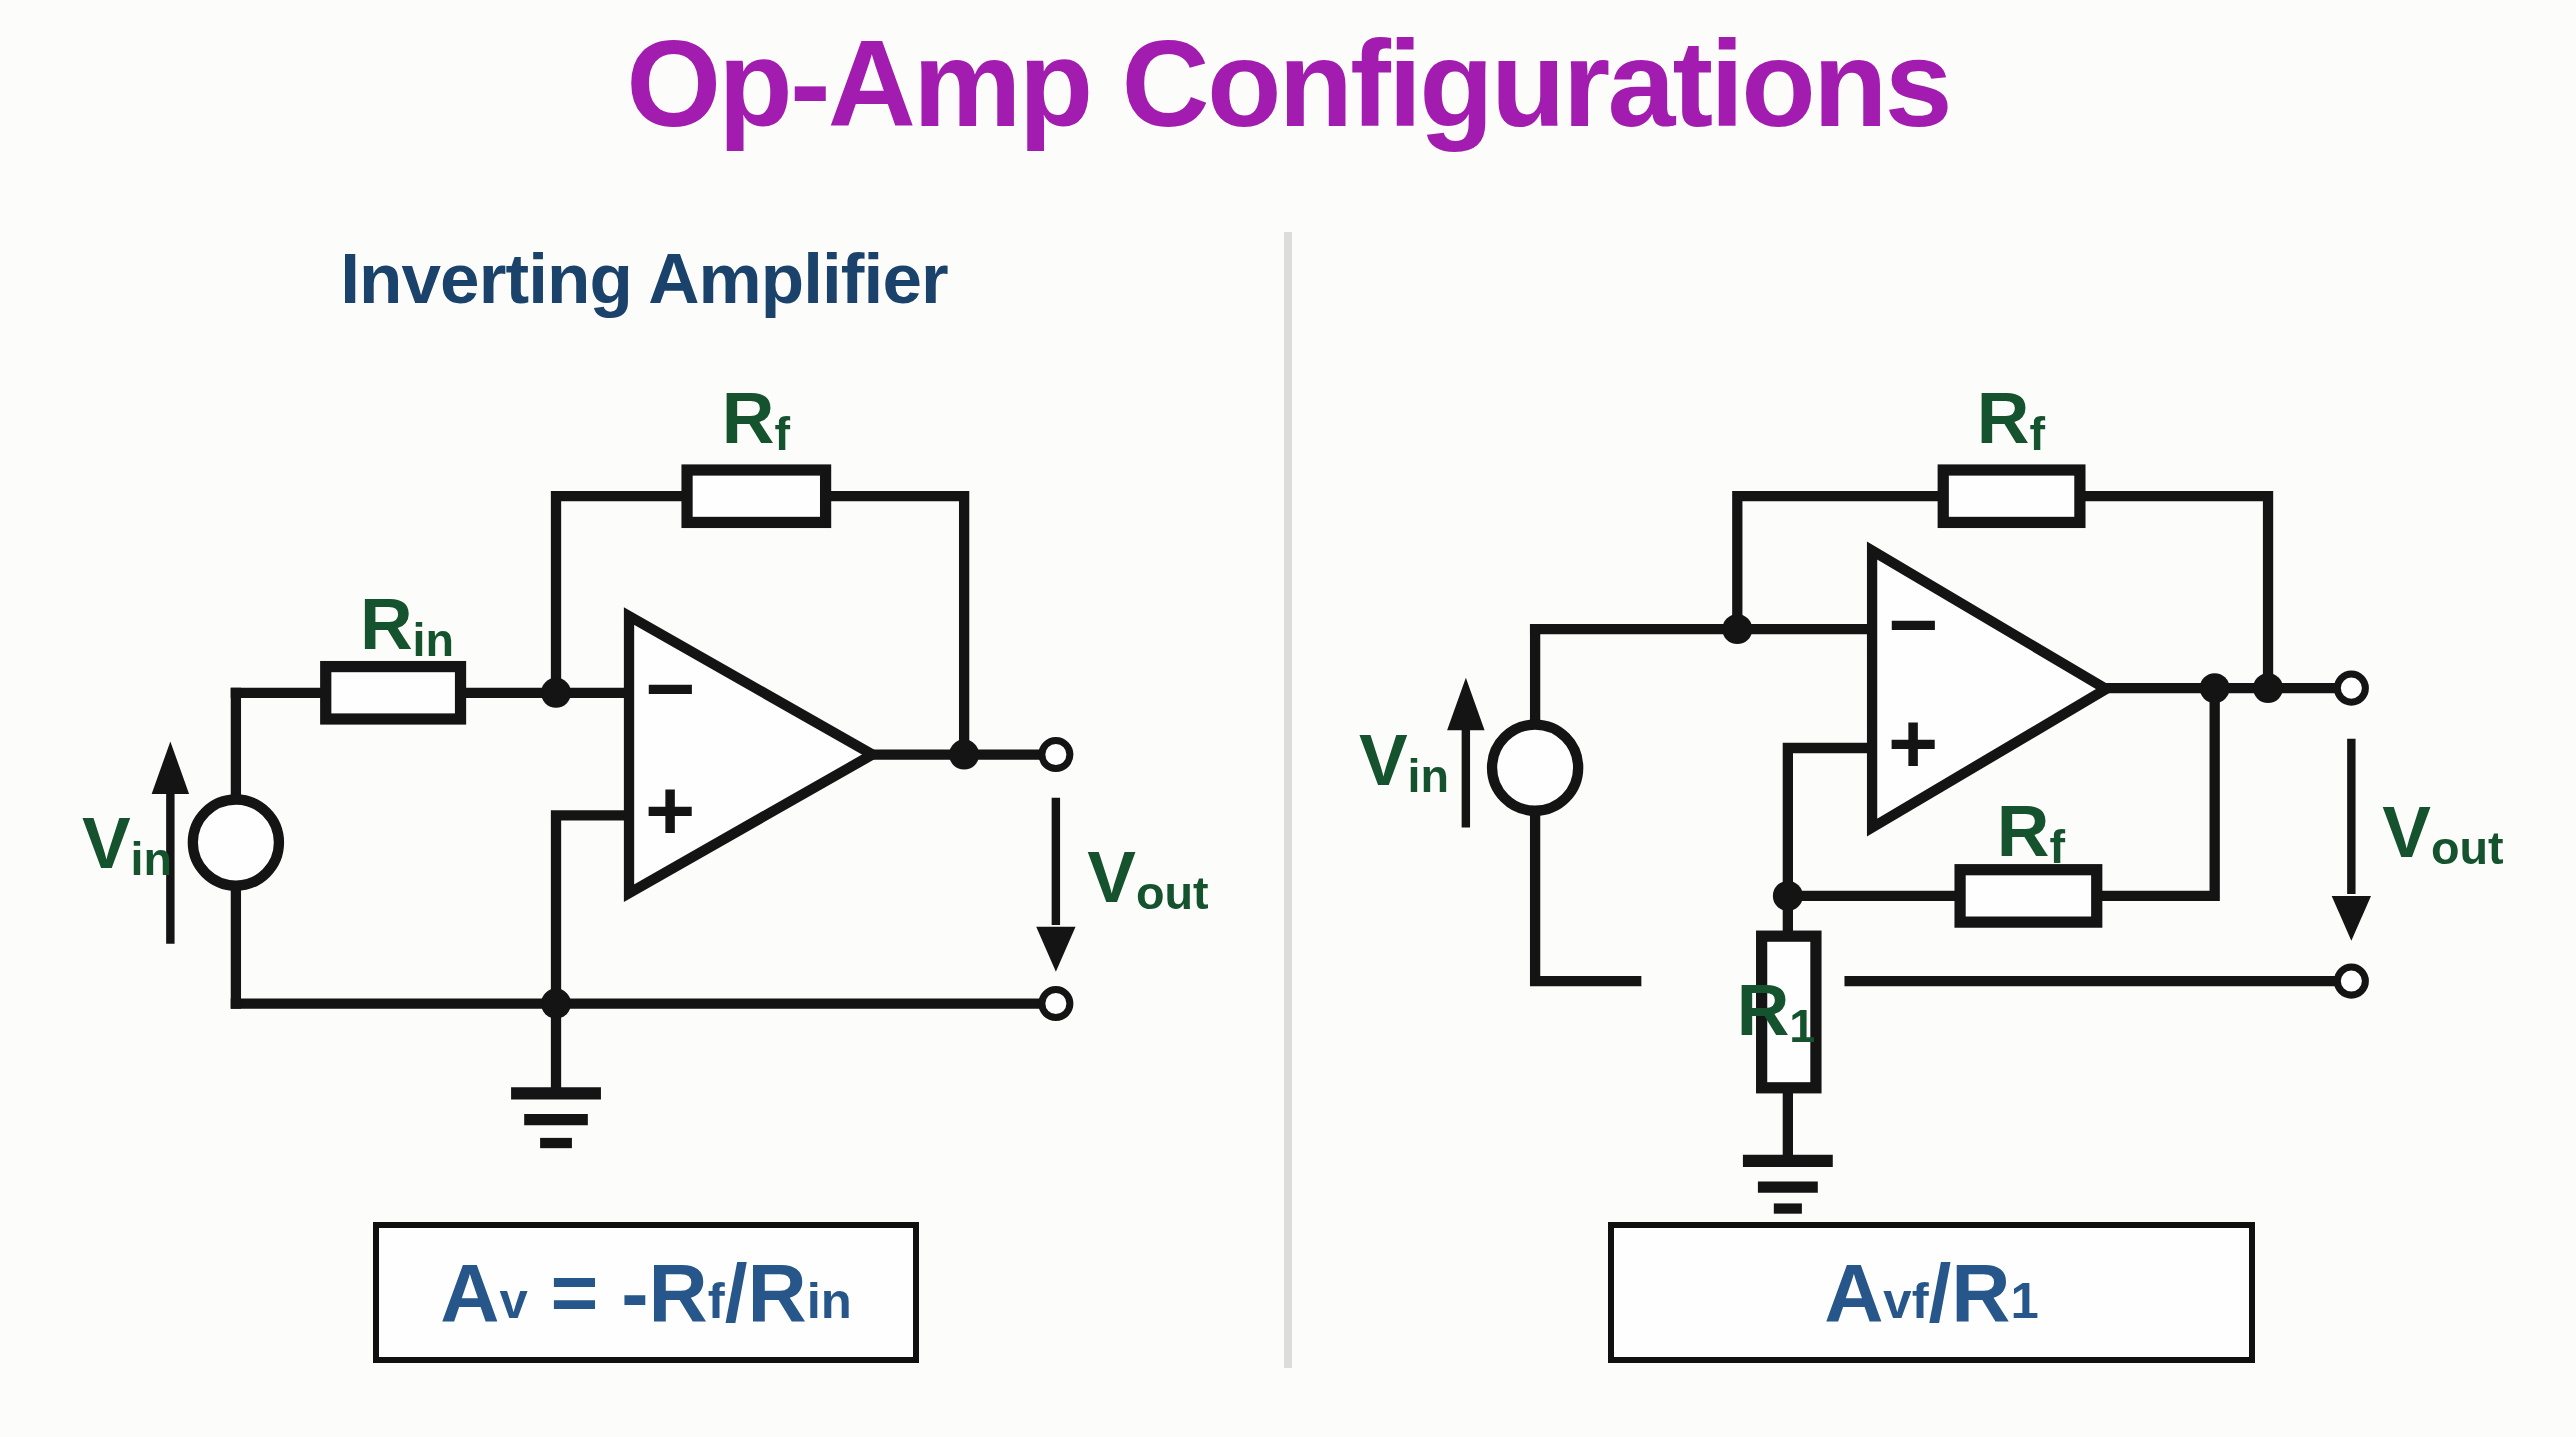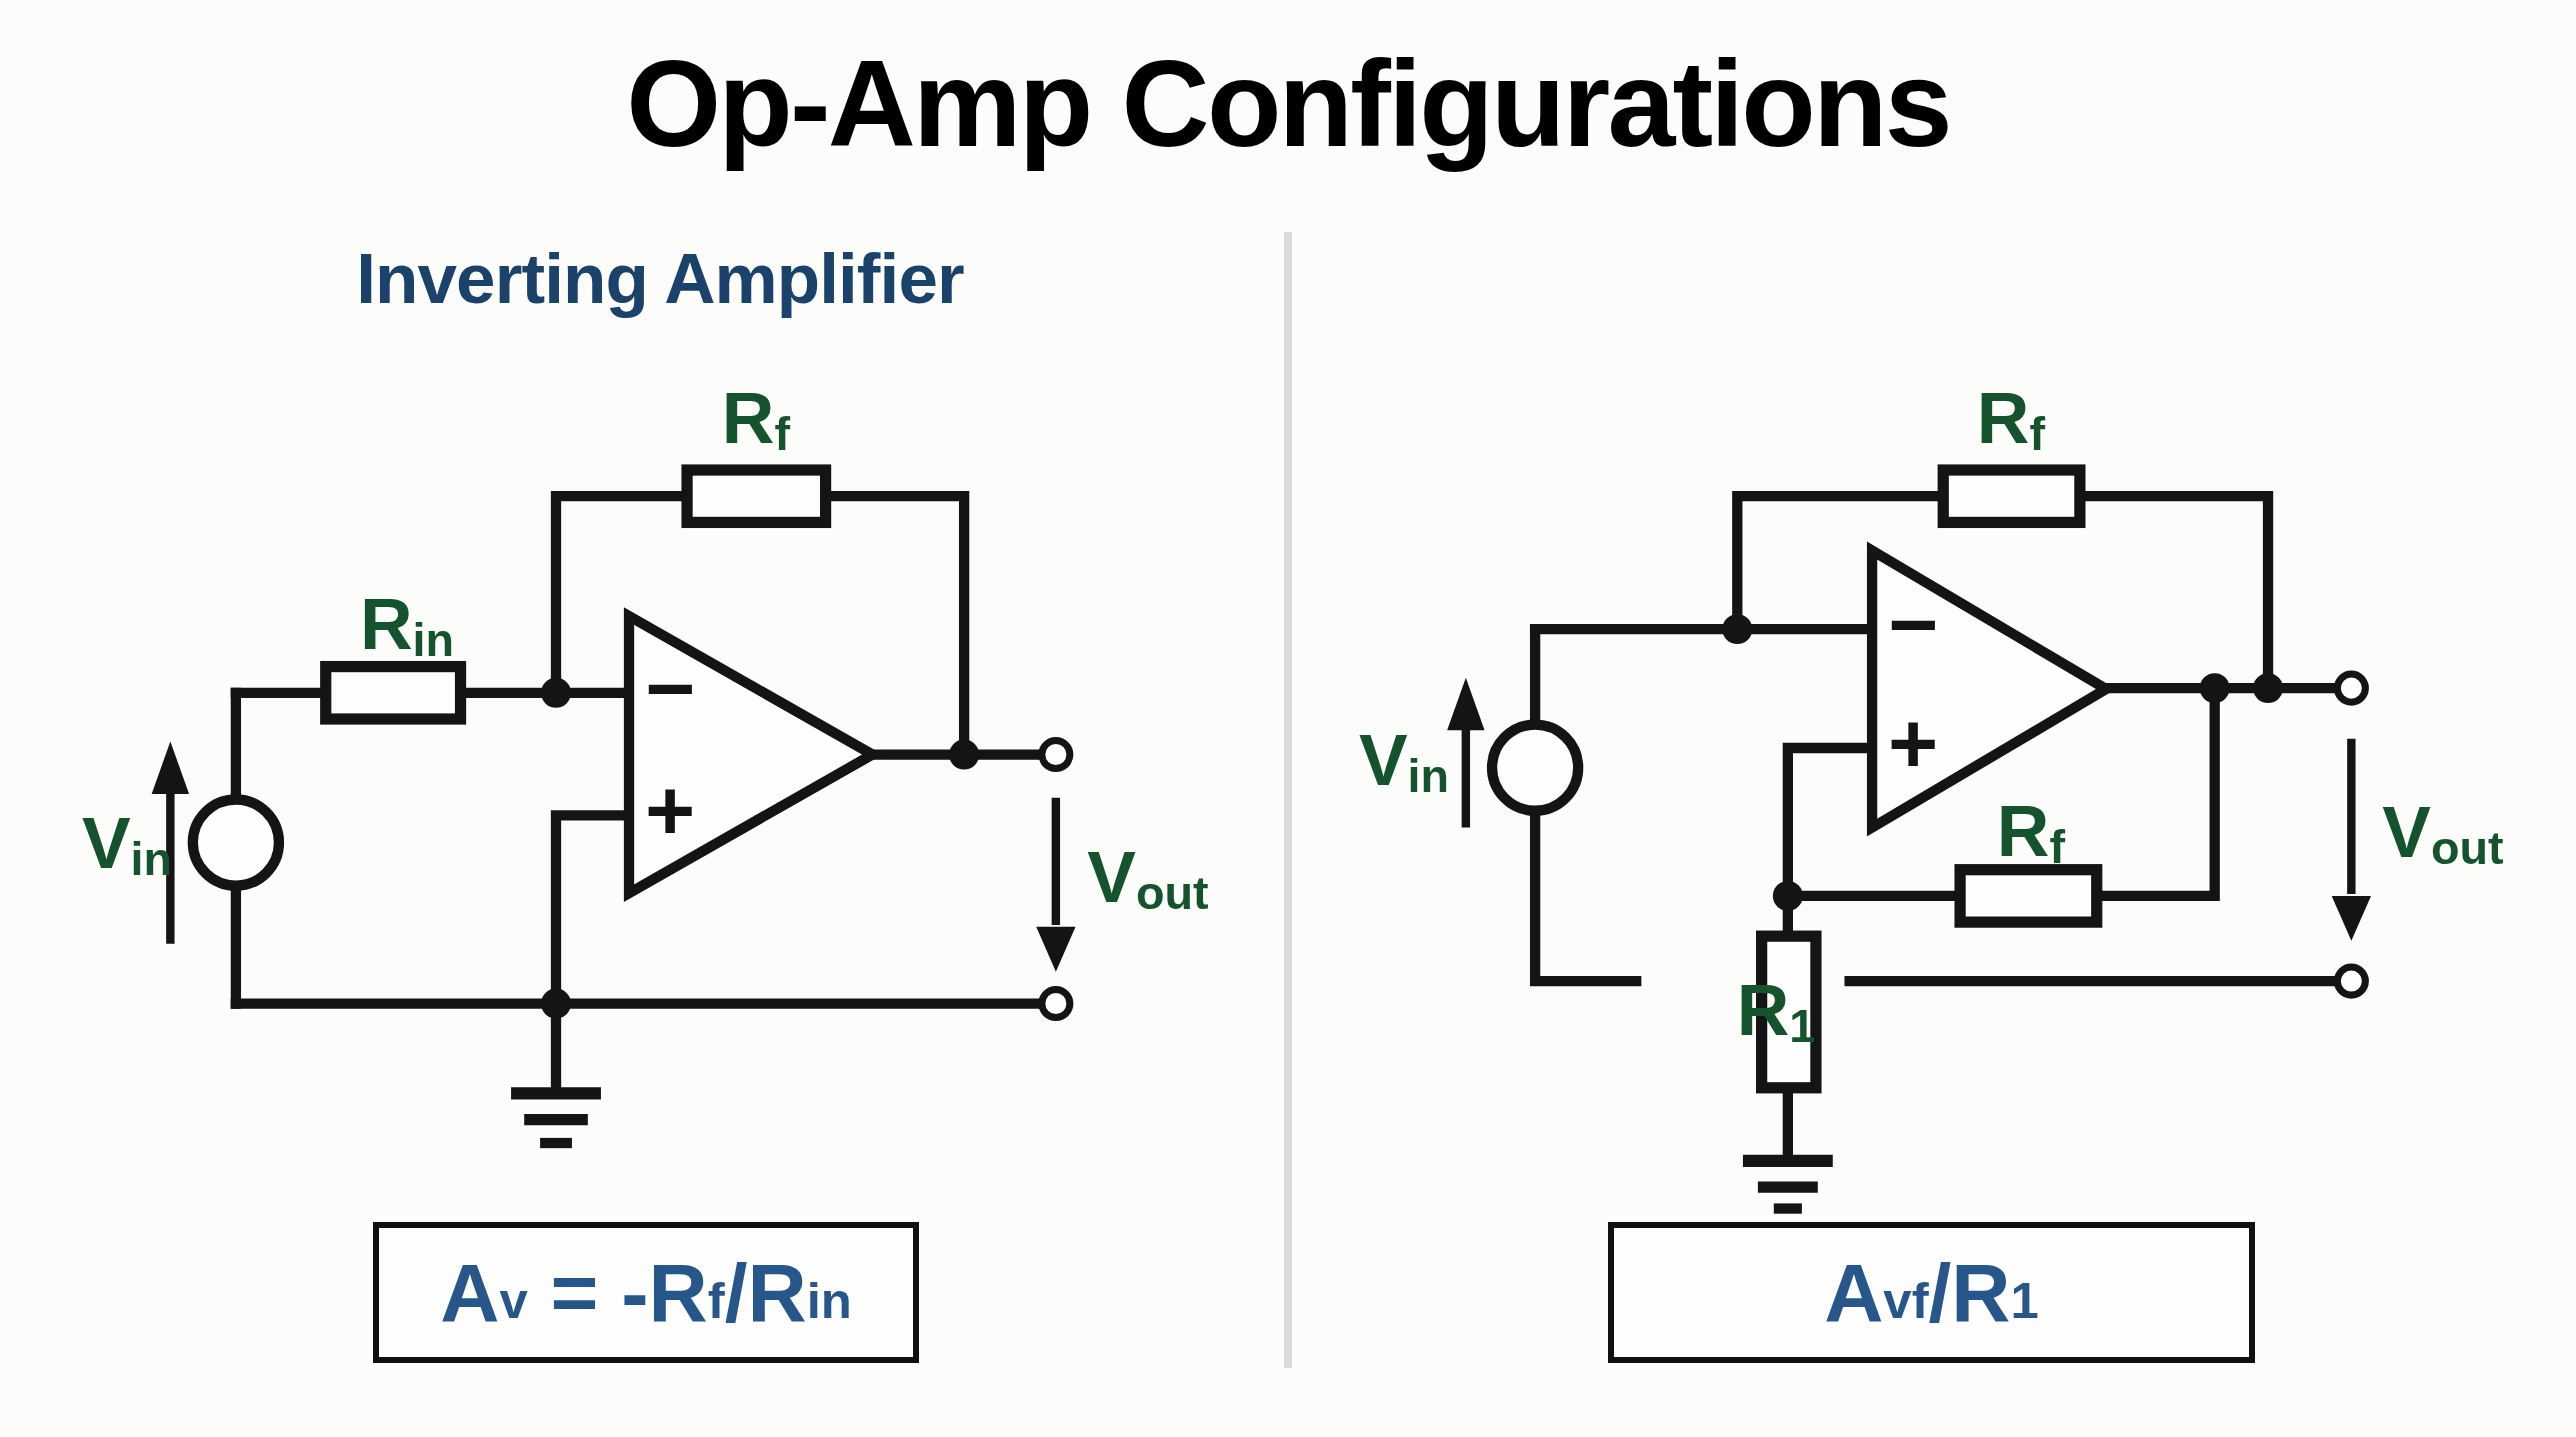--- a/index.html
+++ b/index.html
@@ -4,31 +4,31 @@
 <style>
   html,body{margin:0;padding:0;background:#fcfcfa;}
   .stage{
     position:relative;
     width:2576px;height:1438px;
     background:#fcfcfa;
     font-family:"Liberation Sans", sans-serif;
     overflow:hidden;
   }
   .page-title{
-    position:absolute;left:1288px;top:104px;
+    position:absolute;left:1288px;top:84px;
     transform:translate(-50%,-50%);
-    font-size:122px;font-weight:bold;color:#000000;
+    font-size:122px;font-weight:bold;color:#a21caf;
     letter-spacing:-2.8px;white-space:nowrap;margin:0;
   }
   .panel-heading{
     position:absolute;transform:translate(-50%,-50%);
     font-size:71px;font-weight:bold;color:#1a426b;
     letter-spacing:-0.9px;white-space:nowrap;margin:0;
   }
-  .heading-left{left:644px;top:278px;margin-left:16px;}
+  .heading-left{left:644px;top:278px;}
   .heading-right{left:1928px;top:278px;}
   .divider{
     position:absolute;left:1284px;top:232px;width:7.5px;height:1136px;
     background:#dcdcdc;
   }
   .part-label{
     position:absolute;transform:translate(-50%,-50%);
     font-size:73px;font-weight:bold;color:#14532d;
     white-space:nowrap;line-height:1;
   }

